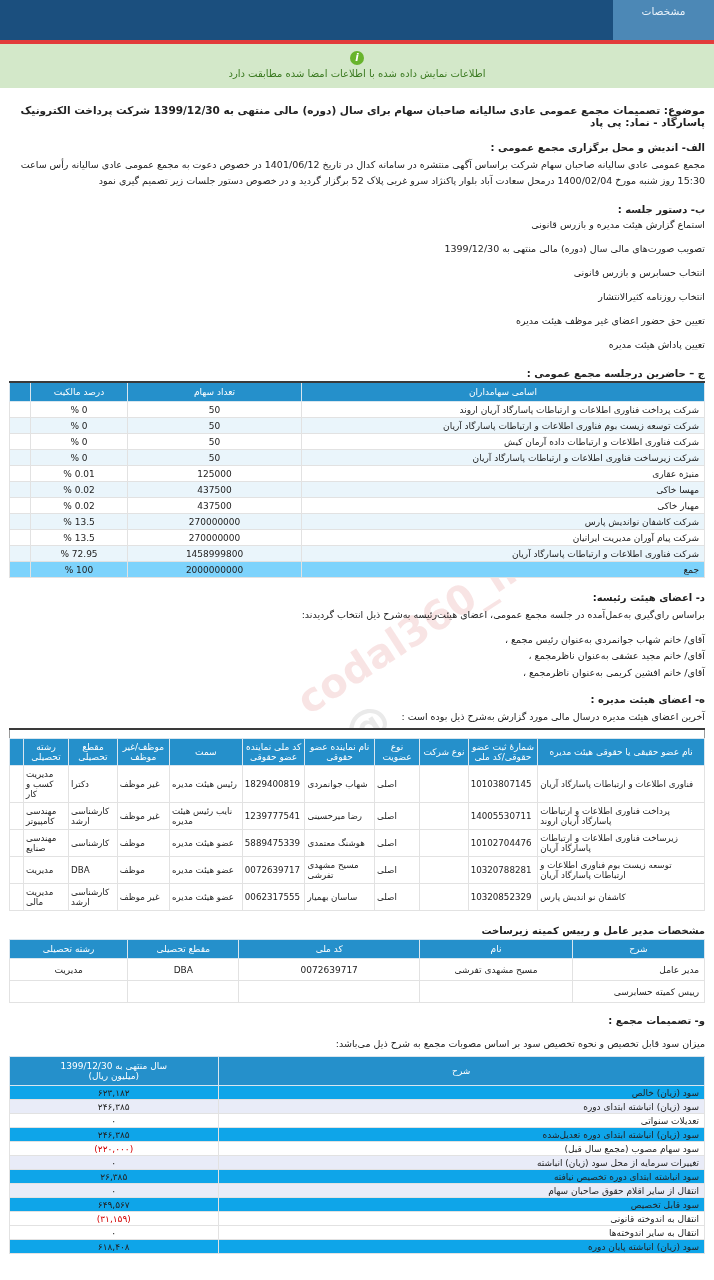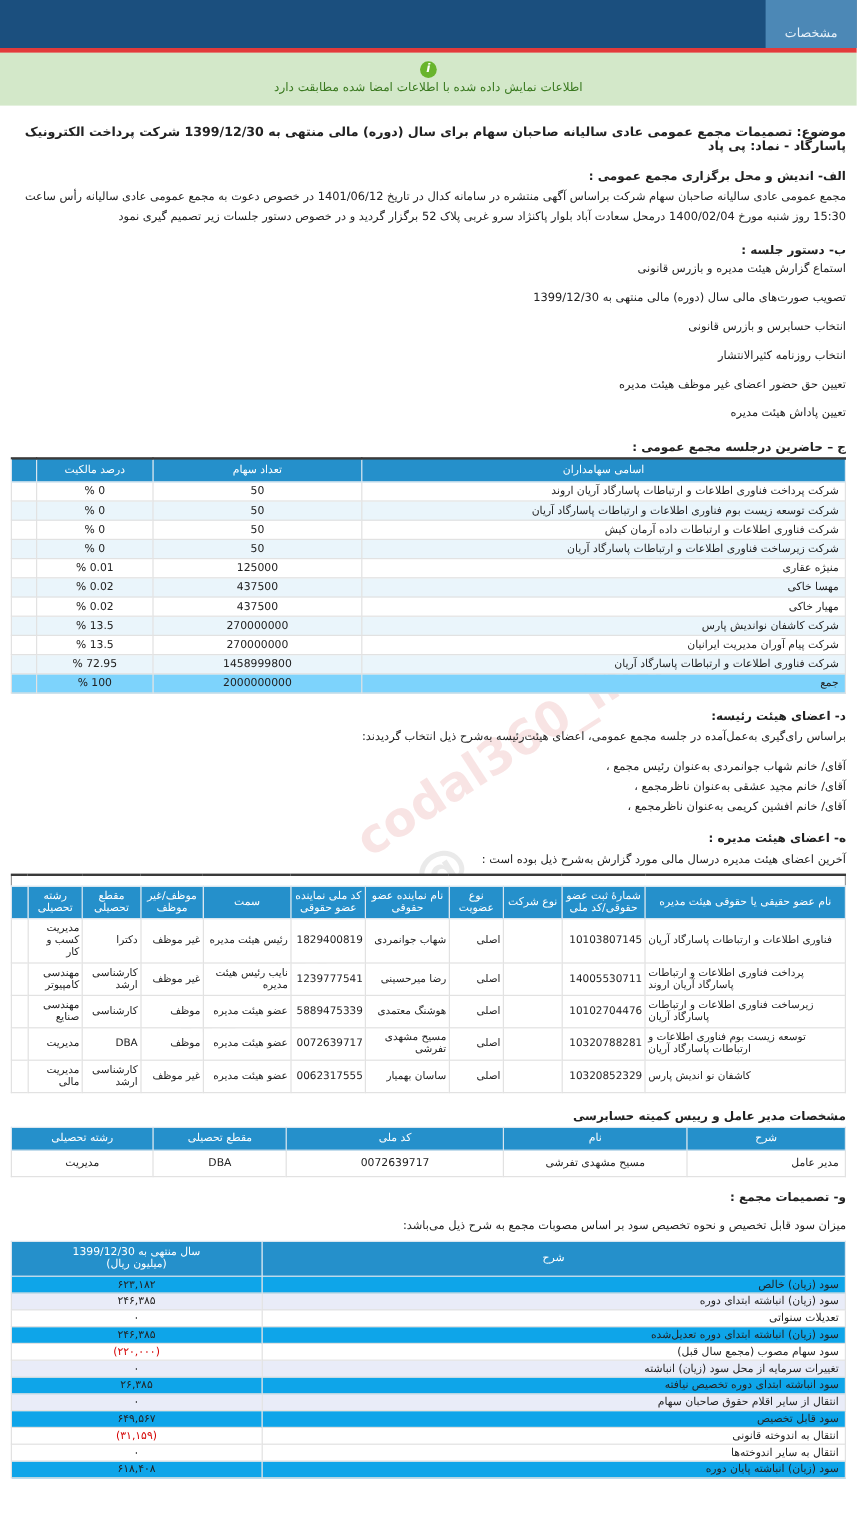--- a/index.html
+++ b/index.html
@@ -4,23 +4,23 @@
 <style>
   html,body{margin:0;padding:0;}
   body{
     width:714px;height:1280px;overflow:hidden;position:relative;
     background:#fff;color:#222;
     font-family:"DejaVu Sans",sans-serif;font-size:10px;direction:rtl;
   }
   
   .topbar{height:40px;background:#1b4f7e;position:relative;}
   .topbar .tab{
-    position:absolute;top:0;right:0;width:76px;height:40px;
+    position:absolute;top:0;right:0;width:101px;height:40px;
     background:#4c88b6;color:#e9f2fa;font-size:10.5px;
-    display:flex;justify-content:center;padding-top:22px;box-sizing:border-box;
+    display:flex;justify-content:center;padding-top:5px;box-sizing:border-box;
   }
   .redline{height:4px;background:#e23b3b;}
   
   .banner{background:#d3e8c9;text-align:center;padding:7px 0 9px;}
   .banner .ico{
     display:inline-block;width:14px;height:14px;border-radius:50%;
     background:#68b42c;color:#fff;font-size:10px;line-height:14px;font-weight:bold;
     font-style:italic;
   }
   .banner .txt{color:#3b7a21;font-size:10px;margin-top:3px;}
@@ -41,21 +41,21 @@
   .num{text-align:center;}
   .ltr{direction:ltr;text-align:center;}
   .neg{color:#d40000;}
   
   .tbl-c{border-top:2px solid #3a3a3a;margin-top:2px;}
   .tbl-c tr.b td{background:#eaf5fb;}
   .tbl-c tr.total td{background:#7dd3fc;}
   
   .tbl-e{border:1px solid #9a9a9a;border-top:2px solid #3a3a3a;margin-top:4px;}
   .tbl-e th{padding:3px 1px;}
-  .tbl-e td{padding:3px 2px;text-align:right;font-size:8.7px;}
+  .tbl-e td{padding:3px 2px;text-align:left;font-size:8.7px;}
   .tbl-e td.name{text-align:left;padding-right:5px;}
   .spacer-row td{background:#fff;border:none;height:8px;padding:0;}
   
   .tbl-ceo{border-top:1px solid #555;}
   .tbl-ceo td{text-align:center;height:16px;}
   .tbl-ceo td.desc{text-align:right;}
   
   .tbl-f{margin-top:4px;}
   .tbl-f td{padding:1.5px 5px;font-size:9px;}
   .tbl-f tr.y td{background:#0ea5e9;}
@@ -295,21 +295,21 @@
           <td class="ltr">0062317555</td>
           <td>عضو هیئت مدیره</td>
           <td>غیر موظف</td>
           <td>کارشناسی ارشد</td>
           <td>مدیریت مالی</td>
           <td></td>
         </tr>
       </tbody>
   </table>
 
-  <div class="h" style="margin-top:14px;margin-bottom:3px;">مشخصات مدیر عامل و رییس کمیته حسابرسی</div>
+  <div class="h" style="margin-top:14px;margin-bottom:3px;">مشخصات مدیر عامل و رییس کمیته زیرساخت</div>
   <table class="tbl-ceo">
     <colgroup>
         <col style="width:19%">
         <col style="width:22%">
         <col style="width:26%">
         <col style="width:16%">
         <col style="width:17%">
       </colgroup>
     <thead>
       <tr>
@@ -321,20 +321,27 @@
       </tr>
     </thead>
     <tbody>
         <tr>
           <td class="desc">مدیر عامل</td>
           <td>مسیح مشهدی تفرشی</td>
           <td class="ltr">0072639717</td>
           <td>DBA</td>
           <td>مدیریت</td>
         </tr>
+        <tr>
+          <td class="desc">رییس کمیته حسابرسی</td>
+          <td></td>
+          <td class="ltr"></td>
+          <td></td>
+          <td></td>
+        </tr>
       </tbody>
   </table>
 
   <div class="h" style="margin-top:12px;">و- تصمیمات مجمع :</div>
   <div class="para" style="margin-top:10px;">میزان سود قابل تخصیص و نحوه تخصیص سود بر اساس مصوبات مجمع به شرح ذیل می‌باشد:</div>
 
   <table class="tbl-f">
     <colgroup>
         <col style="width:70%">
         <col style="width:30%">

